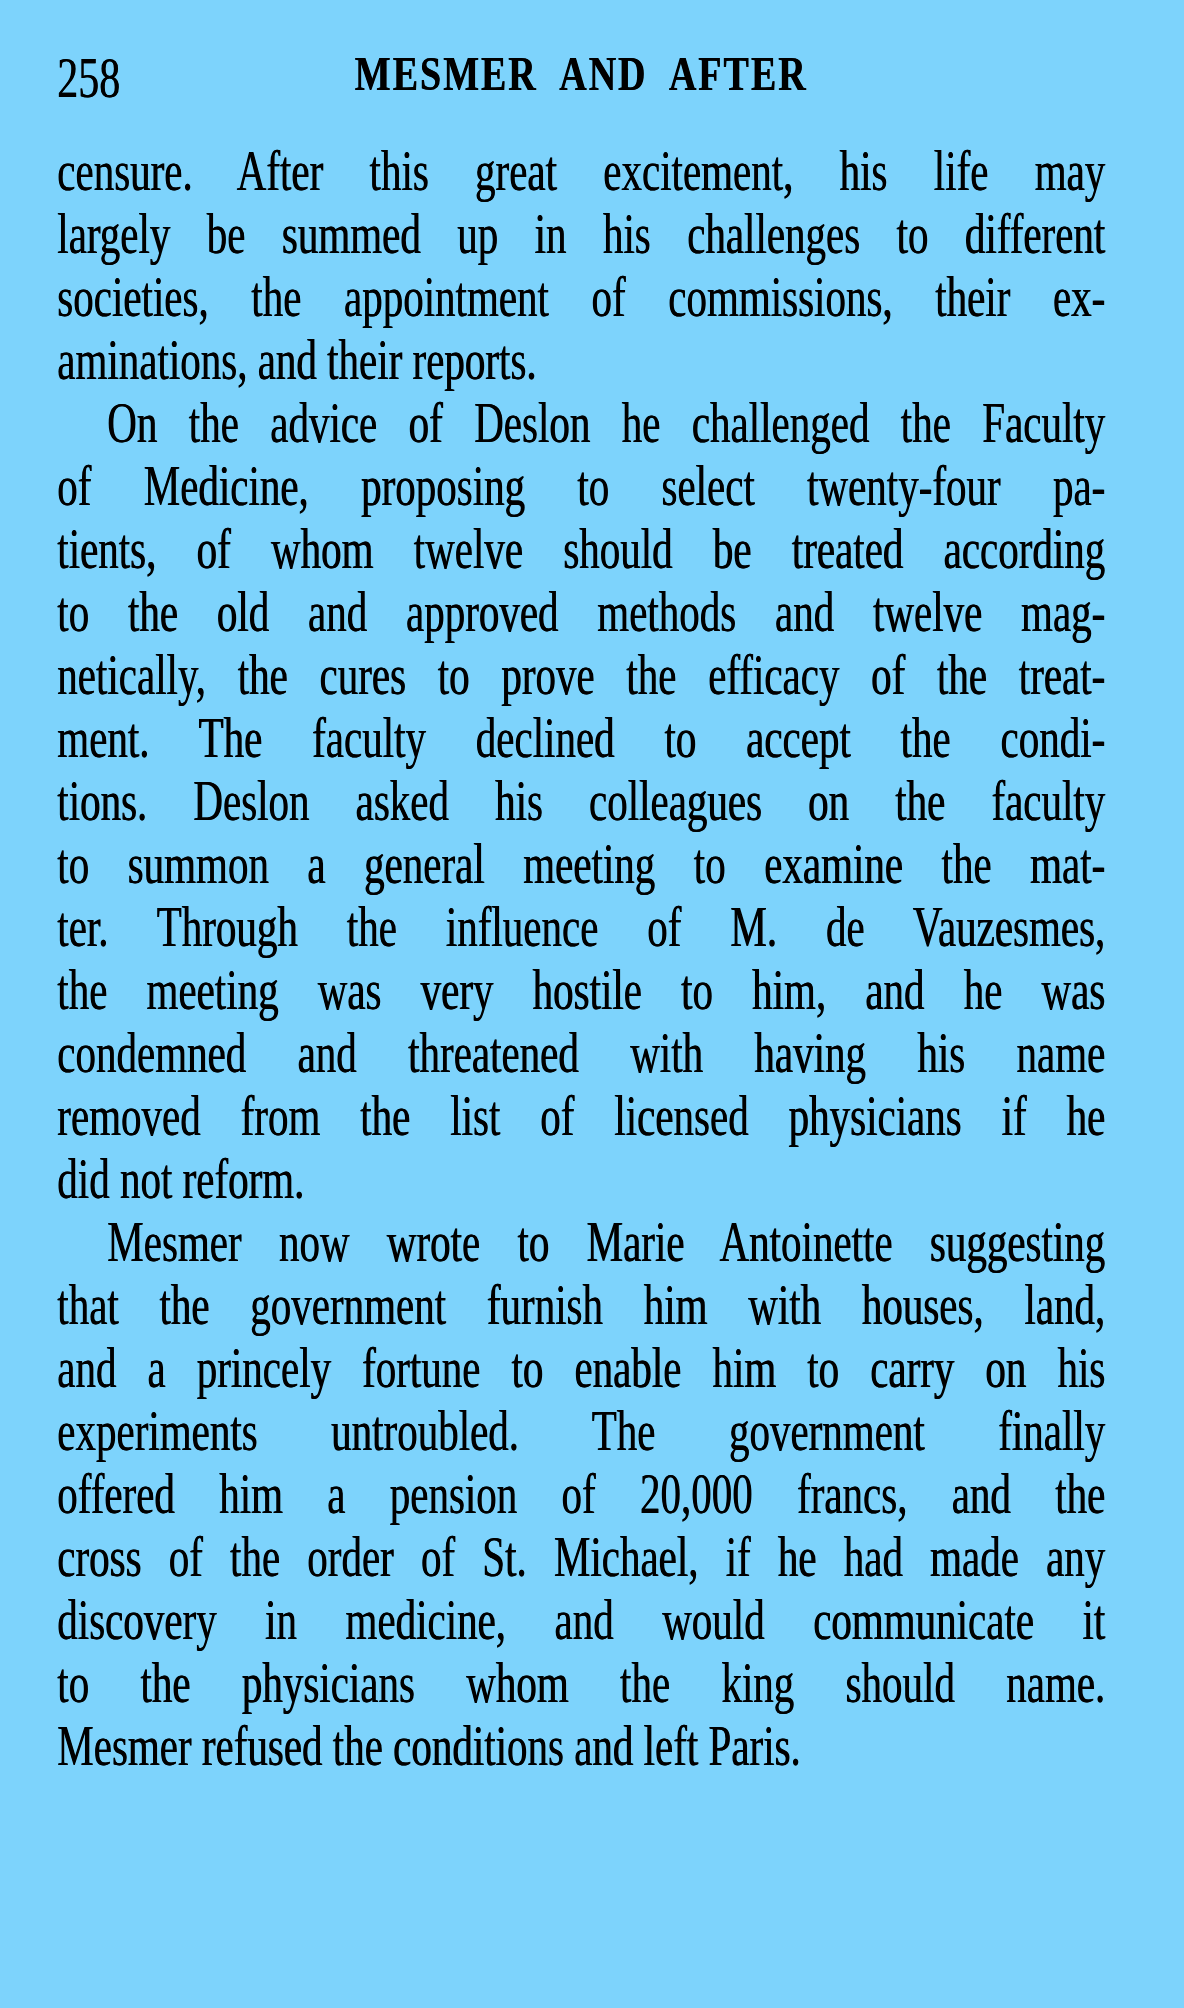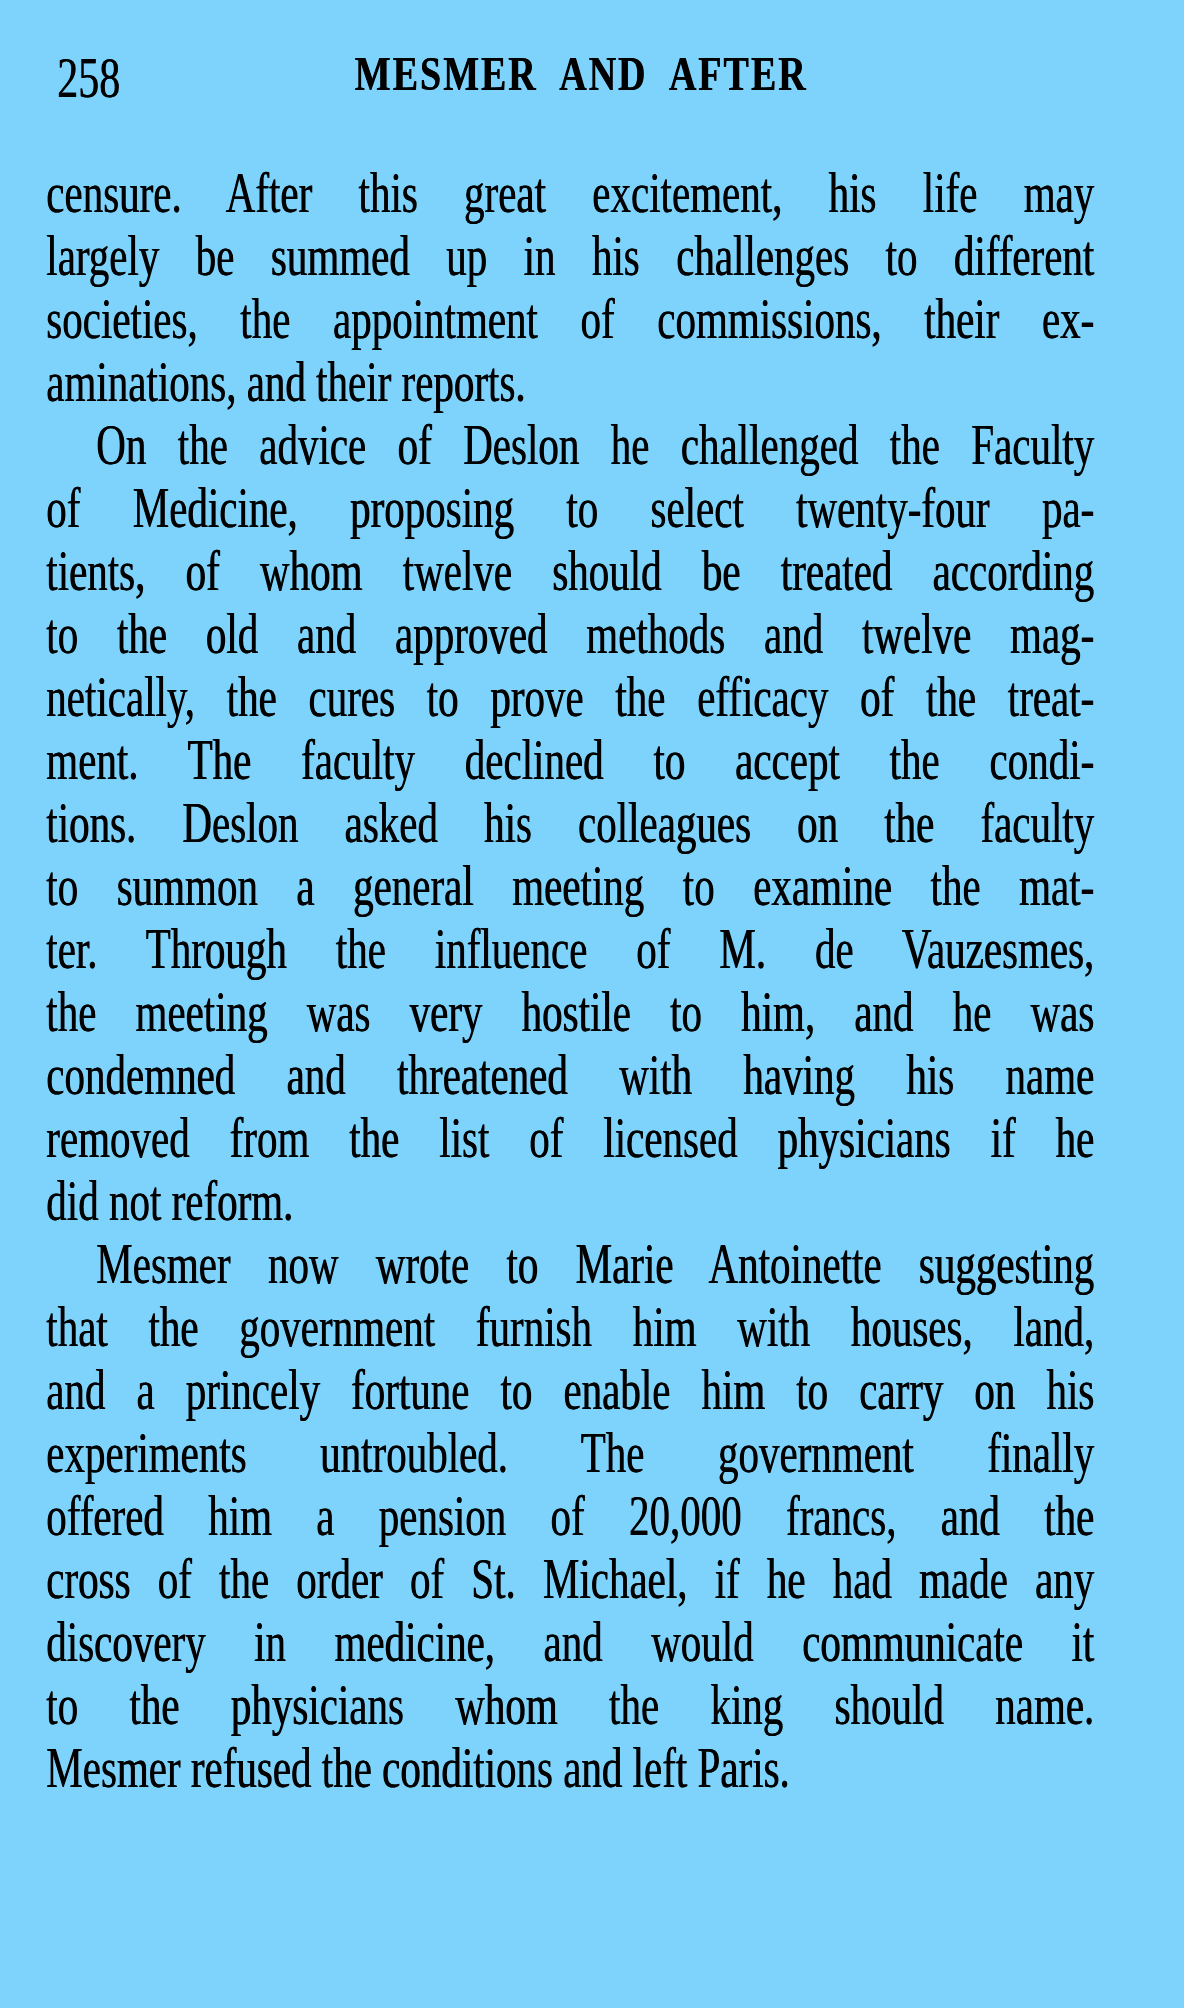--- a/index.html
+++ b/index.html
@@ -38,23 +38,22 @@
     letter-spacing: 2px;
     word-spacing: 12px;
     transform: scaleY(1.3);
     transform-origin: top center;
     text-shadow: 0.5px 0 0 currentColor;
   }
   
   .text-block {
     position: absolute;
     top: 140px;
-    left: 46px;
+    left: 57px;
     width: 1048px;
-    margin-top: 22px;
   }
   .para { margin: 0; padding: 0; }
   .line {
     width: 100%;
     font-size: 41px;
     line-height: 63px;
     text-align: justify;
     text-align-last: justify;
     transform: scaleY(1.38);
     transform-origin: center center;

